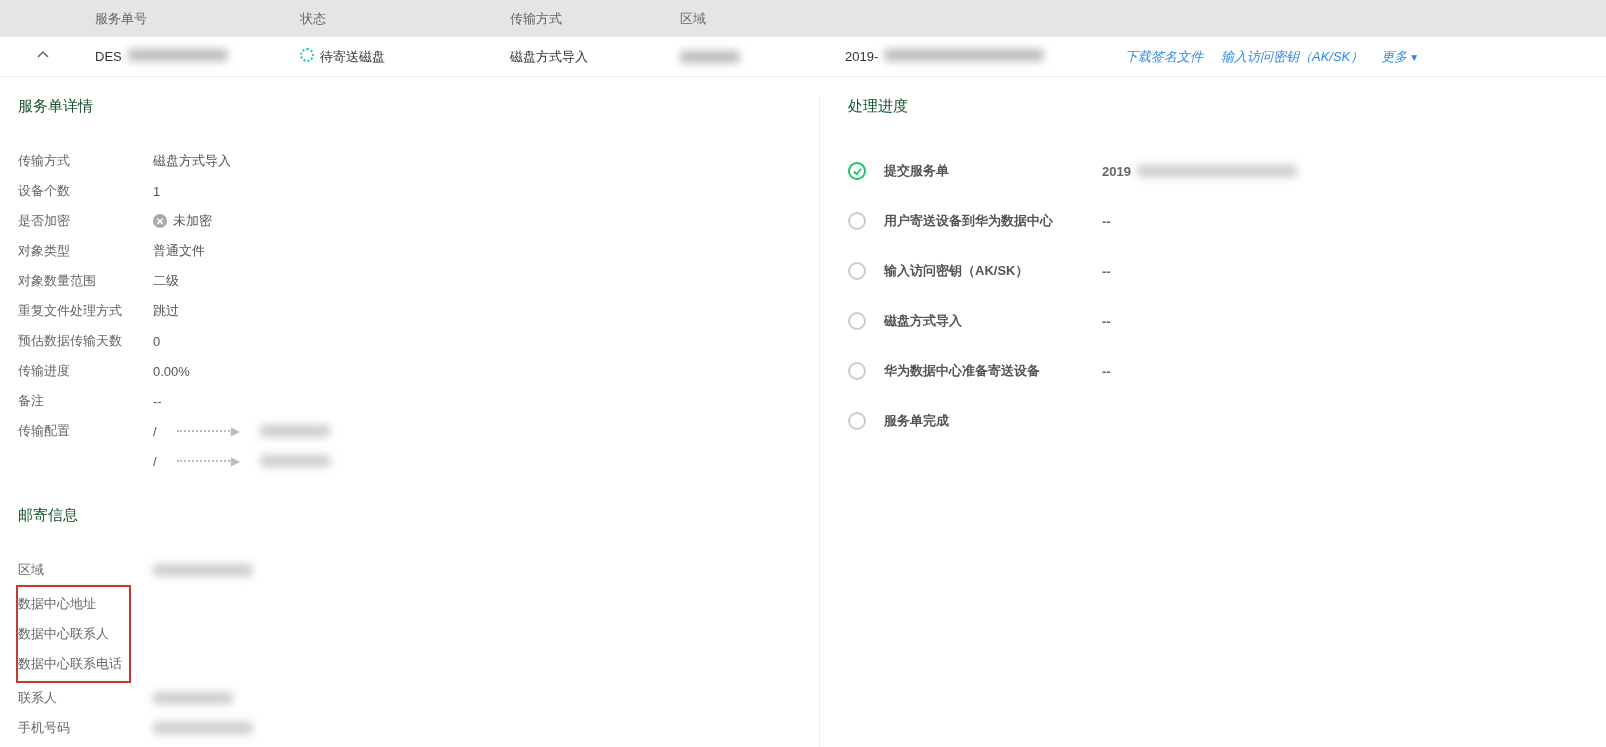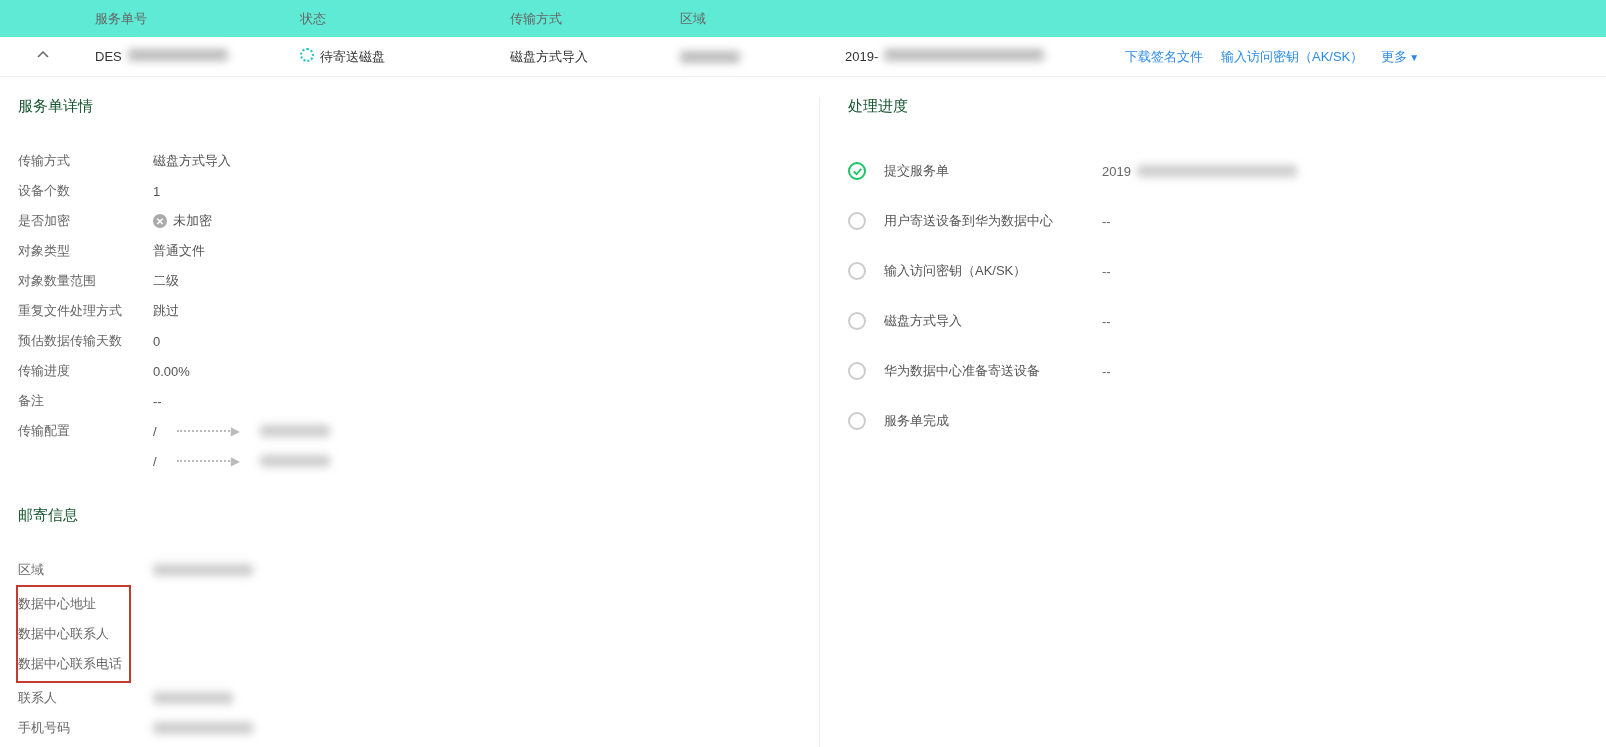--- a/index.html
+++ b/index.html
@@ -4,21 +4,21 @@
 <style>
   * { box-sizing: border-box; margin: 0; padding: 0; }
   body {
     font-family: "Microsoft YaHei", "PingFang SC", Arial, sans-serif;
     font-size: 13px;
     color: #333;
     background: #fff;
   }
   .table-header {
     display: flex;
-    background: #5eead4;
+    background: #e5e5e5;
     height: 37px;
     align-items: center;
     color: #666;
     font-size: 13px;
   }
   .th { padding-left: 10px; }
   .col-expand { width: 85px; }
   .col-id { width: 205px; }
   .col-status { width: 210px; }
   .col-method { width: 170px; }
@@ -44,21 +44,21 @@
     border-radius: 4px;
     filter: blur(4px);
     height: 12px;
   }
   .status-spinner {
     width: 14px; height: 14px;
     border: 2px dotted #18c3c0;
     border-radius: 50%;
     display:inline-block;
   }
-  .ops-links { display:flex; gap: 18px; align-items:center; }
+  .ops-links { display:flex; gap: 18px; align-items:center;font-style:italic; }
   .op-link { color: #2b8ae6; cursor: pointer; }
   .more-caret { font-size: 10px; margin-left: 2px; }
 
   .detail-panel {
     display: flex;
     padding-top: 20px;
   }
   .left-pane {
     width: 820px;
     padding-left: 18px;
@@ -121,20 +121,21 @@
   .highlight-box .kv-label { width: auto; padding-left: 0; }
 
   .mailing .kv-row { min-height: 30px; }
 
   .progress-item {
     display:flex;
     align-items:center;
     min-height: 50px;
     gap: 18px;
     font-size: 13px;
+    font-weight: bold;
   }
   .progress-icon {
     width: 18px; height: 18px;
     border-radius: 50%;
     display:flex; align-items:center; justify-content:center;
     flex-shrink:0;
   }
   .progress-icon.done { border: 2px solid #1ac466; color:#1ac466; }
   .progress-icon.pending { border: 2px solid #ccc; }
   .progress-label { width: 200px; color:#555; }

